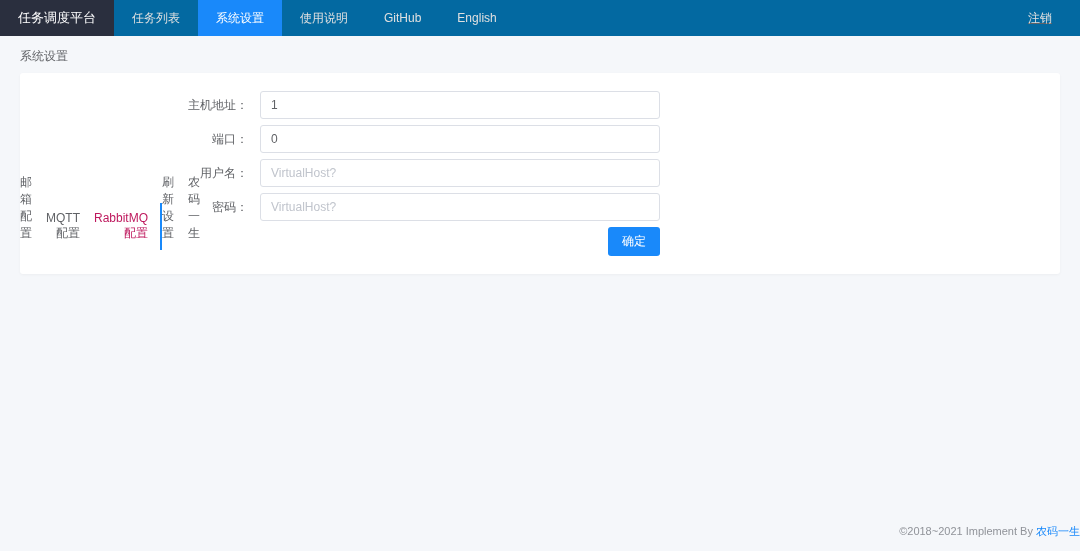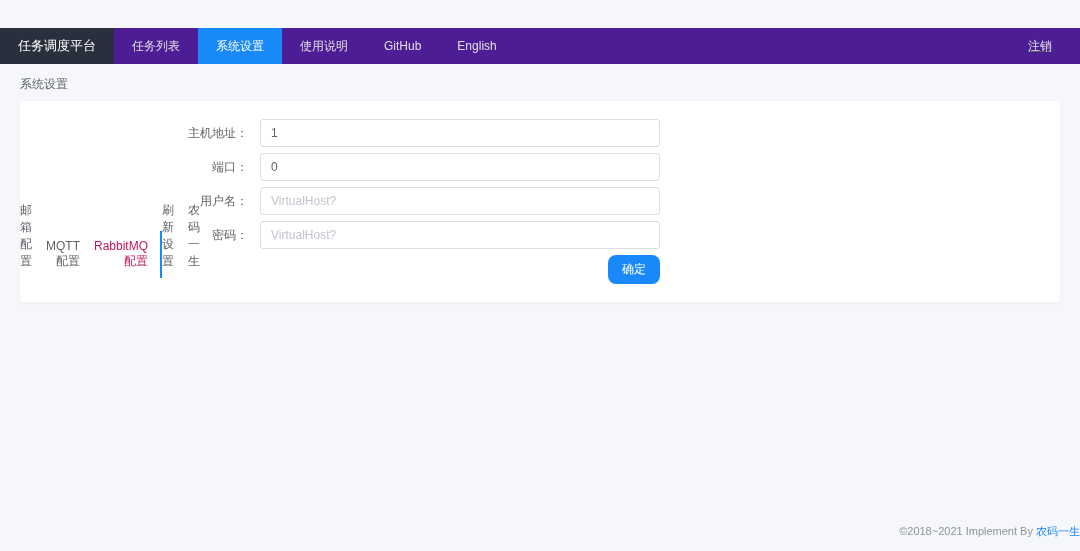--- a/index.html
+++ b/index.html
@@ -5,26 +5,25 @@
     * { margin: 0; padding: 0; box-sizing: border-box; }
     body {
       font-family: -apple-system, BlinkMacSystemFont, "Segoe UI", "PingFang SC", "Microsoft YaHei", sans-serif;
       background: #f5f7fa;
       color: #606266;
       font-size: 13px;
       min-height: 551px;
       position: relative;
     }
     .navbar {
-      background: #4c1d95;
+      background: #0369a1;
       height: 36px;
       display: flex;
       align-items: center;
       padding: 0;
-      margin-top: 28px;
     }
     .nav-left { display: flex; align-items: center; height: 100%; }
     .brand {
       background: #2a2f3e;
       color: #ffffff;
       font-size: 13px;
       font-weight: 500;
       padding: 0 18px;
       height: 100%;
       display: flex;
@@ -117,21 +116,21 @@
     .form-input::placeholder { color: #c0c4cc; }
     .form-actions {
       display: flex;
       justify-content: flex-end;
       margin-top: 6px;
     }
     .btn-primary {
       background: #1989fa;
       color: #fff;
       border: none;
-      border-radius: 8px;
+      border-radius: 3px;
       font-size: 12px;
       padding: 6px 14px;
       cursor: pointer;
     }
     .footer {
       position: absolute;
       bottom: 12px;
       left: 0;
       right: 0;
       text-align: right;

